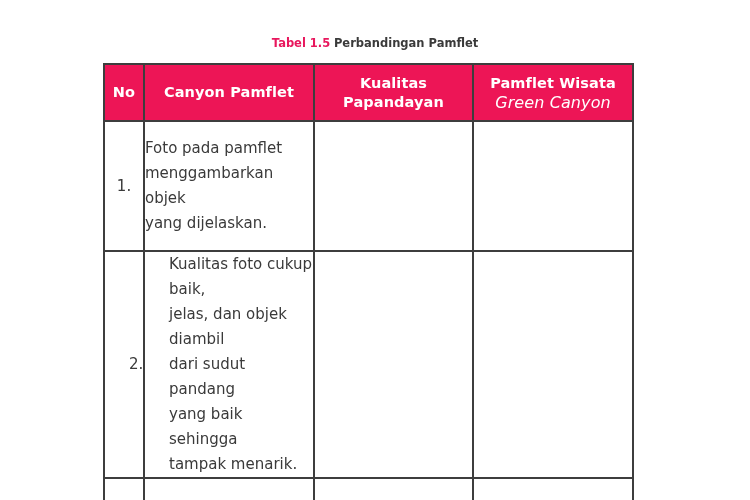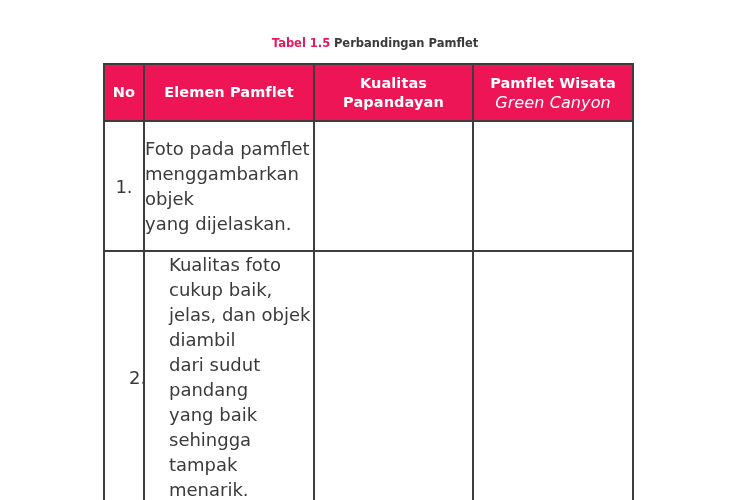--- a/index.html
+++ b/index.html
@@ -90,21 +90,21 @@
     font-weight: 400;
     font-style: italic;
     font-size: 16px;
     line-height: 19px;
   }
 
   
   table.cmp tbody td {
     background: #ffffff;
     color: #3a3a3a;
-    font-size: 18px;
+    font-size: 15px;
     line-height: 25px;
   }
   td.num {
     text-align: center;
     vertical-align: middle;
     font-size: 13px;
     color: #3a3a3a;
   }
   td.elem {
     vertical-align: middle;
@@ -139,21 +139,21 @@
         <col class="c-elem">
         <col class="c-pap">
         <col class="c-gc">
       </colgroup>
       <thead>
         <tr>
           <th>
             <span class="th-inner">No</span>
           </th>
           <th>
-            <span class="th-inner">Elemen Pamflet</span>
+            <span class="th-inner">Canyon Pamflet</span>
           </th>
           <th>
             <span class="th-inner">Kualitas</span>
             <span class="th-inner">Papandayan</span>
           </th>
           <th>
             <span class="th-inner">Pamflet Wisata</span>
             <span class="th-sub">Green Canyon</span>
           </th>
         </tr>

